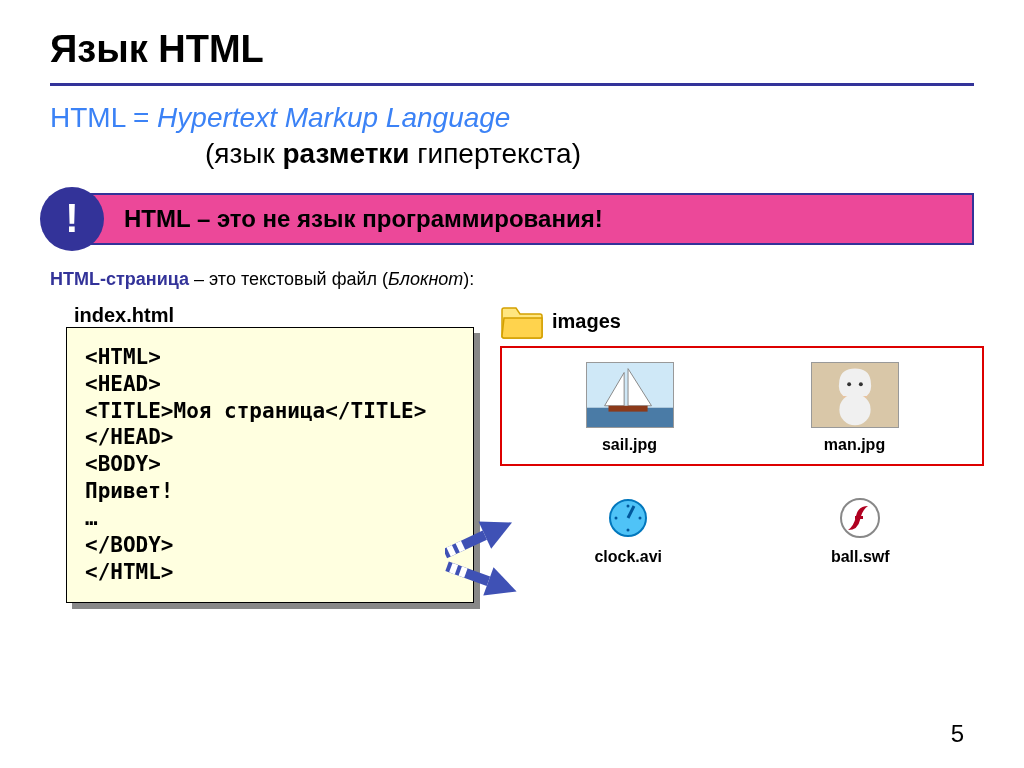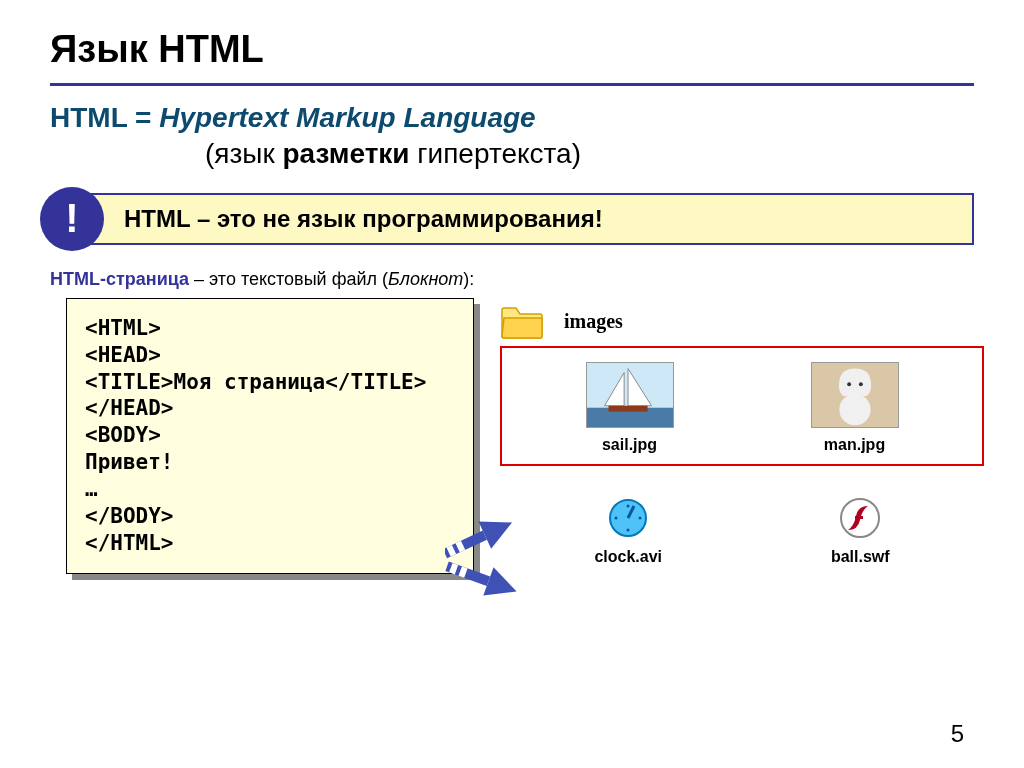--- a/index.html
+++ b/index.html
@@ -2,44 +2,44 @@
 <html><head>
 <meta charset="utf-8">
 <style>
 * { margin: 0; padding: 0; box-sizing: border-box; }
 body { width: 1024px; height: 768px; font-family: Arial, sans-serif; background: #fff; position: relative; overflow: hidden; }
 
 .slide-title { font-size: 38px; font-weight: bold; padding: 28px 50px 12px; }
 .title-rule { border: none; border-top: 3px solid #333399; margin: 0 50px 14px; }
 
 .subtitle-row { padding: 0 50px; font-size: 28px; line-height: 1.3; }
-.subtitle-row .html-eq { color: #0c4a6e; font-weight: bold; }
+.subtitle-row .html-eq { color: #3b82f6; font-weight: normal; }
 .subtitle-row .italic { font-style: italic; }
 .subtitle-row .paren-row { padding-left: 155px; }
 .bold { font-weight: bold; }
 
 .callout-wrap { margin: 14px 50px 18px 40px; display: flex; align-items: center; }
 .callout-circle { width: 64px; height: 64px; border-radius: 50%; background: #333399; color: #fff; font-size: 40px; font-weight: bold; display: flex; align-items: center; justify-content: center; margin-right: -32px; z-index: 2; position: relative; }
-.callout-bar { flex: 1; background: #fef9c3; border: 2px solid #333399; padding: 10px 20px 10px 50px; font-size: 24px; font-weight: bold; }
+.callout-bar { flex: 1; background: #ec4899; border: 2px solid #333399; padding: 10px 20px 10px 50px; font-size: 24px; font-weight: bold; }
 
 .page-desc { padding: 0 50px 14px; font-size: 18px; }
 .page-desc .accent { color: #333399; font-weight: bold; }
 .page-desc .italic { font-style: italic; }
 
 .content-row { display: flex; padding: 0 40px; gap: 20px; }
 .left-col { width: 440px; }
 .right-col { flex: 1; position: relative; }
 
 .code-label { font-weight: bold; font-size: 20px; padding: 0 0 6px 34px; }
 
 .code-shadow { background: #888; margin-left: 32px; }
 .code-box { background: #ffffe0; border: 1.5px solid #000; font-family: "Courier New", monospace; font-size: 21px; font-weight: bold; padding: 16px 18px; line-height: 1.28; position: relative; top: -6px; left: -6px; }
 .code-box pre { white-space: pre; }
 
-.folder-row { display: flex; align-items: center; gap: 20px; margin-bottom: 6px; font-family: Liberation Serif, serif; }
+.folder-row { display: flex; align-items: center; gap: 8px; margin-bottom: 6px; }
 .folder-icon { width: 44px; height: 36px; }
 .folder-label { font-size: 20px; font-weight: bold; }
 
 .images-box { border: 2px solid #d00; padding: 14px 20px 10px; display: flex; justify-content: space-around; gap: 10px; }
 .thumb-col { display: flex; flex-direction: column; align-items: center; gap: 8px; }
 .thumb-frame { width: 88px; height: 66px; border: 1px solid #999; background: #eee; display: flex; align-items: center; justify-content: center; overflow: hidden; }
 .thumb-label { font-size: 16px; font-weight: bold; }
 
 .assets-row { display: flex; justify-content: space-around; margin-top: 30px; padding: 0 10px; }
 .asset-col { display: flex; flex-direction: column; align-items: center; gap: 8px; }
@@ -67,20 +67,21 @@
   <div class="callout-circle">!</div>
   <div class="callout-bar">HTML – это не язык программирования!</div>
 </div>
 
 <div class="page-desc">
   <span class="accent">HTML-страница</span><span> – это текстовый файл (</span><span class="italic">Блокнот</span><span>):</span>
 </div>
 
 <div class="content-row">
   <div class="left-col">
+    <div class="code-label">index.html</div>
     <div class="code-shadow">
       <div class="code-box">
         <pre><span>&lt;HTML&gt;</span>
 <span>&lt;HEAD&gt;</span>
 <span>&lt;TITLE&gt;Моя страница&lt;/TITLE&gt;</span>
 <span>&lt;/HEAD&gt;</span>
 <span>&lt;BODY&gt;</span>
 <span>Привет!</span>
 <span>…</span>
 <span>&lt;/BODY&gt;</span>

